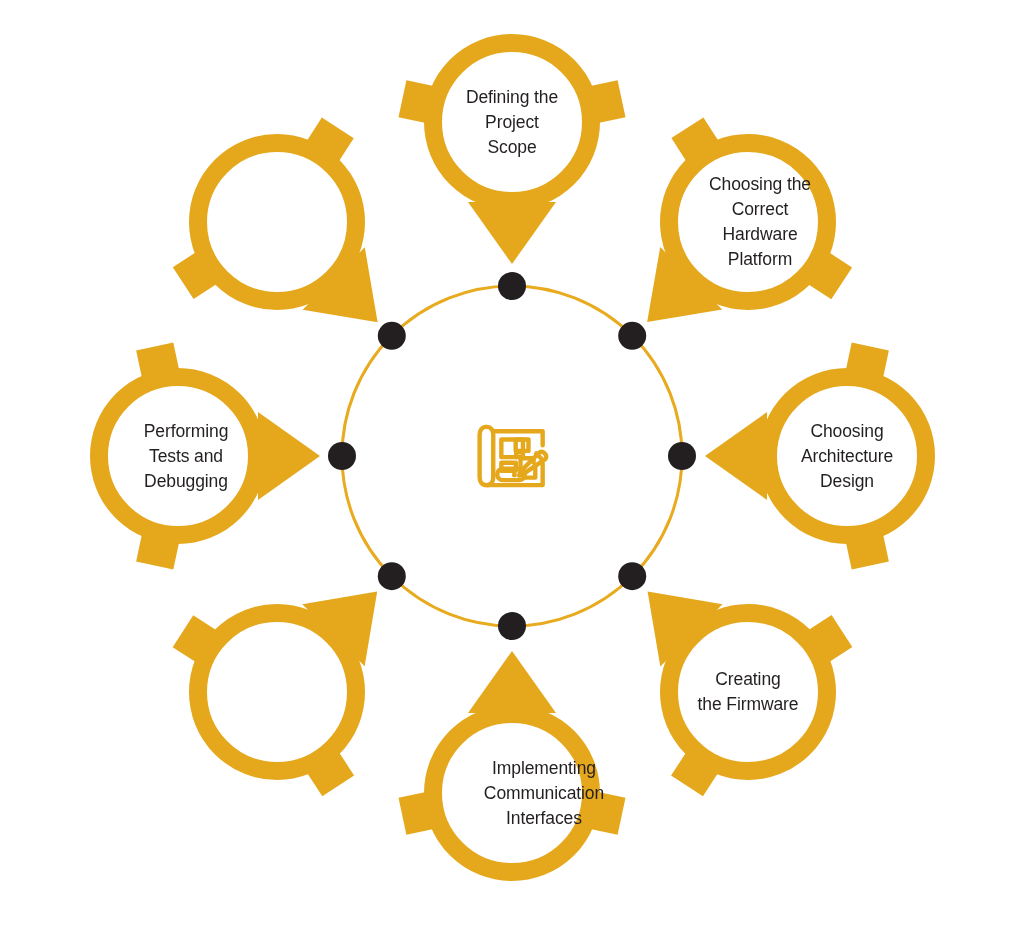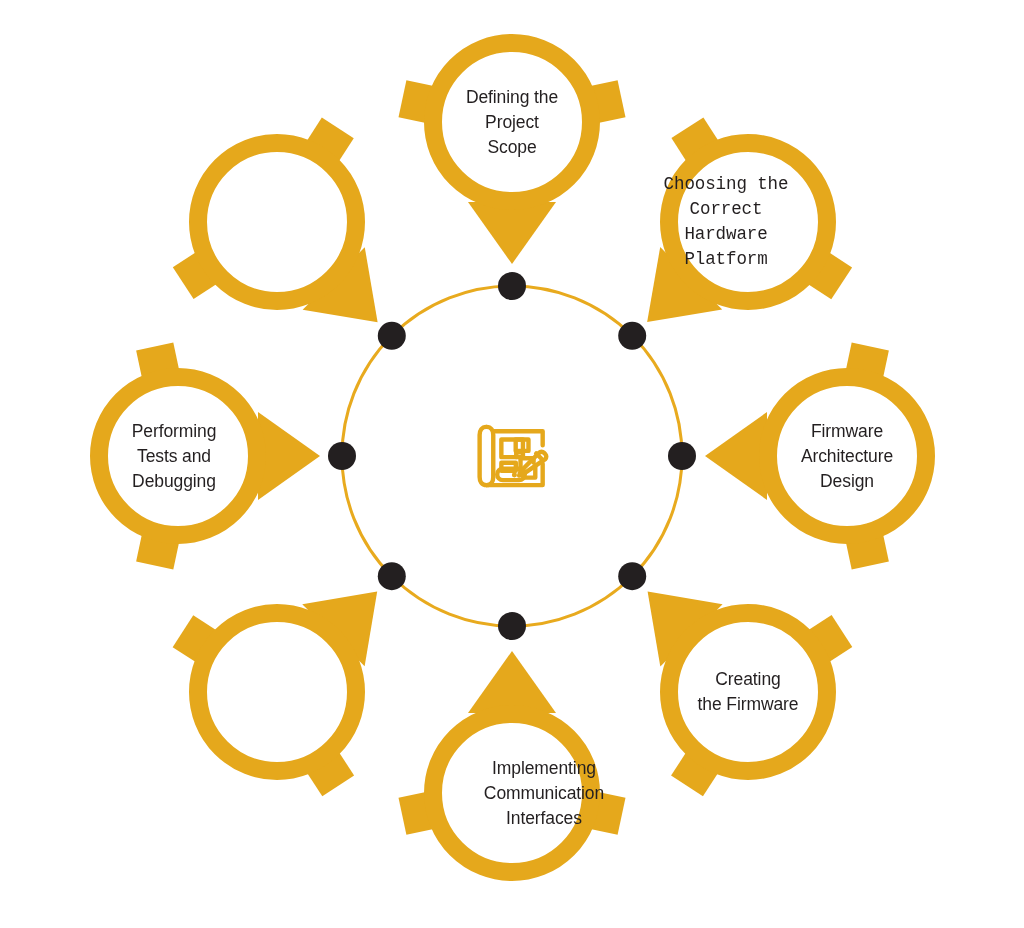--- a/index.html
+++ b/index.html
@@ -159,30 +159,30 @@
                C 53.6 30.2 55.2 30.2 56.2 31.2 L 57.0 32.0
                C 58.0 33.0 58.0 34.6 57.0 35.6 Z" transform="translate(-1.6 -1.4)"></path>
       <path d="M50.6 31.6 L 54.2 35.2" transform="translate(-1.6 -1.4)"></path>
     </g>
   </svg>
 
   <div id="label-layer">
       <div class="node-label" style="left: 512px; top: 122px;">Defining the
 Project
 Scope</div>
-      <div class="node-label" style="left: 726px; top: 222px; font-family: Liberation Mono, monospace;">Choosing the
+      <div class="node-label" style="left: 760px; top: 222px;">Choosing the
 Correct
 Hardware
 Platform</div>
-      <div class="node-label" style="left: 847px; top: 456px;">Firmware
+      <div class="node-label" style="left: 847px; top: 456px;">Choosing
 Architecture
 Design</div>
       <div class="node-label" style="left: 748px; top: 692px;">Creating
 the Firmware</div>
       <div class="node-label" style="left: 544px; top: 793px;">Implementing
 Communication
 Interfaces</div>
-      <div class="node-label" style="left: 174px; top: 456px;">Performing
+      <div class="node-label" style="left: 186px; top: 456px;">Performing
 Tests and
 Debugging</div>
     </div>
 
 </div>
 
 </body></html>

